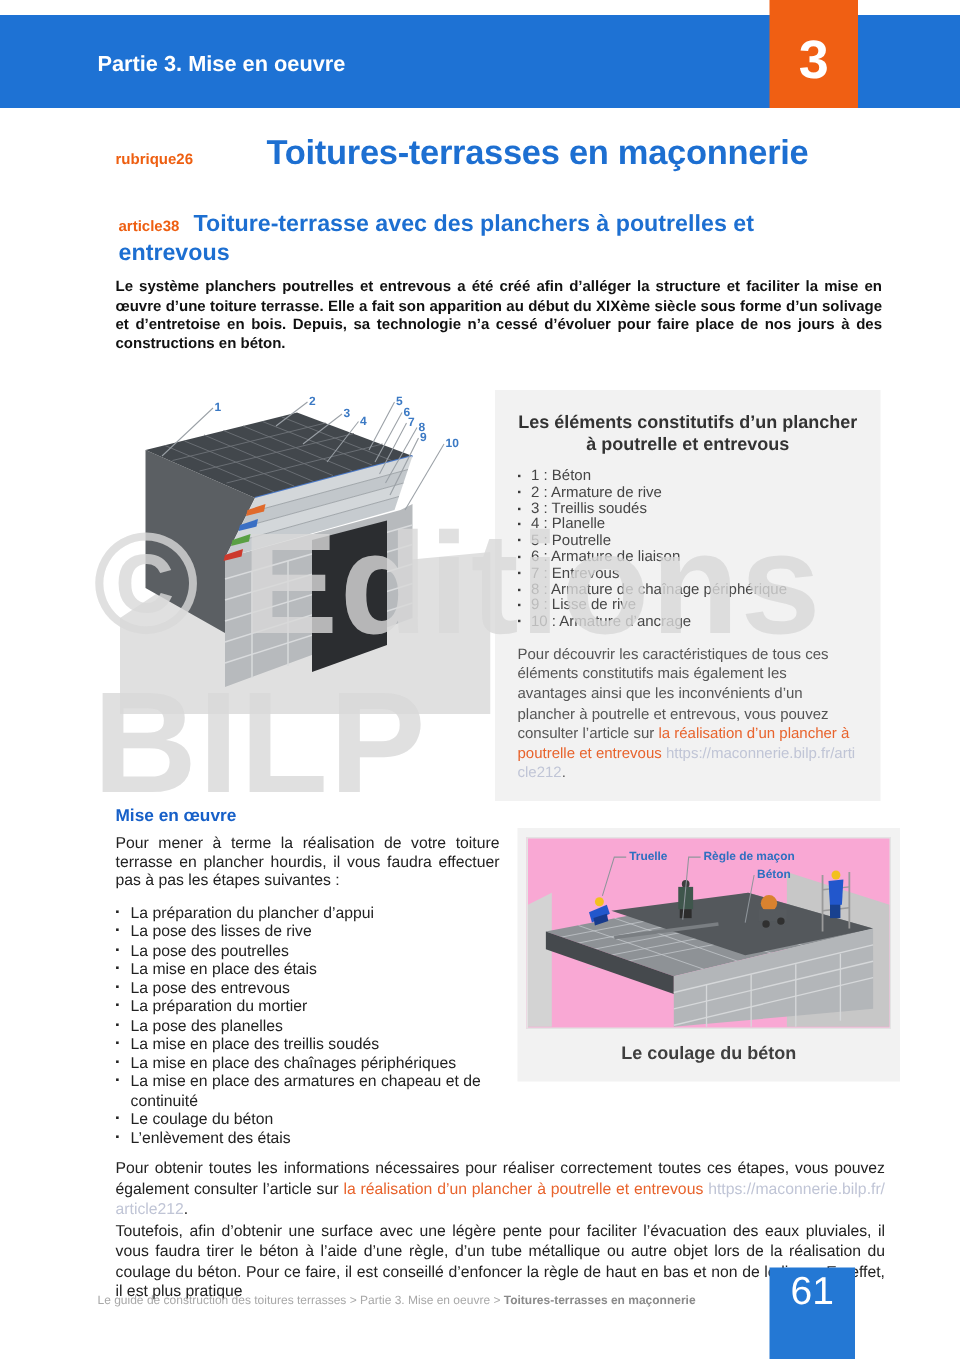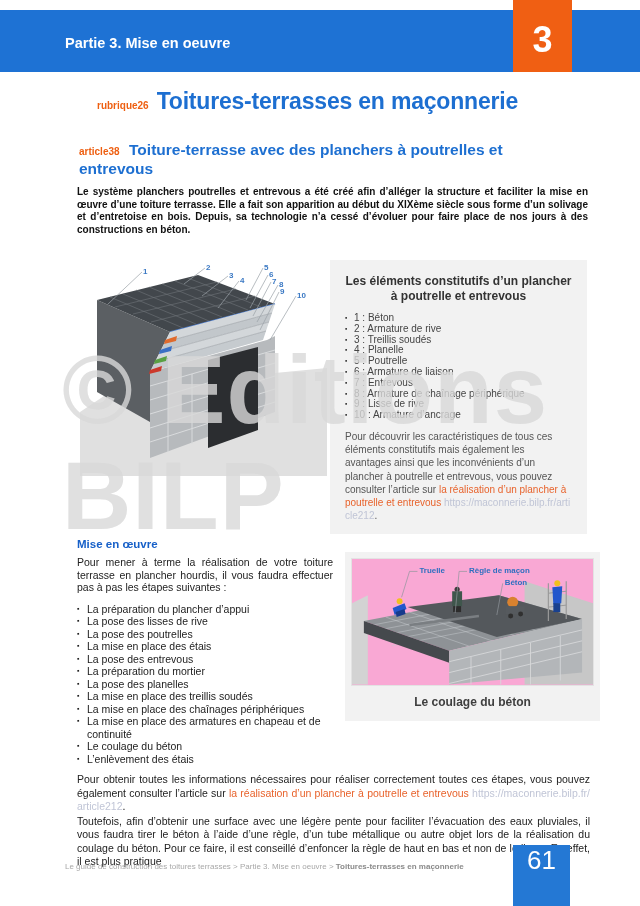--- a/index.html
+++ b/index.html
@@ -18,21 +18,21 @@
     position:absolute; left:65px; top:0; height:62px; line-height:66px;
     color:#fff; font-size:14.5px; font-weight:bold;
   }
   .chapter-box {
     position:absolute; top:0; left:513px; width:59px; height:72px;
     background:#f05f13; color:#fff; text-align:center;
   }
   .chapter-box span { display:block; font-size:36px; font-weight:bold; margin-top:22px; line-height:1; }
   
   .content { position:relative; padding-top:88px; }
-  .title-row { margin-left:85px; display:flex; align-items:baseline; }
+  .title-row { margin-left:65px; display:flex; align-items:baseline;gap:41px; }
   .tag { color:#ee5f11; font-weight:bold; font-size:10px; white-space:nowrap; }
   .page-title { color:#1d6fd1; font-weight:bold; font-size:23px; margin-left:8px; letter-spacing:-0.2px; }
   .article-head { margin:26px 0 0 67px; width:492px; line-height:17px; }
   .article-head .tag { margin-right:5px; }
   .article-title { color:#1d6fd1; font-weight:bold; font-size:15.5px; }
   .intro {
     margin:9px 0 0 65px; width:511px;
     font-size:10px; font-weight:bold; line-height:12.5px;
     text-align:justify; color:#111;
   }

